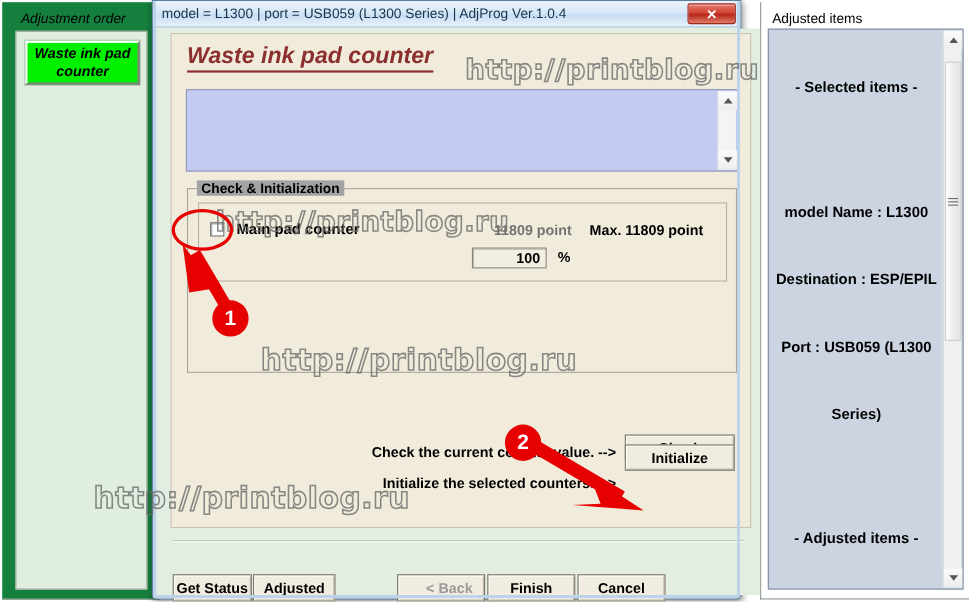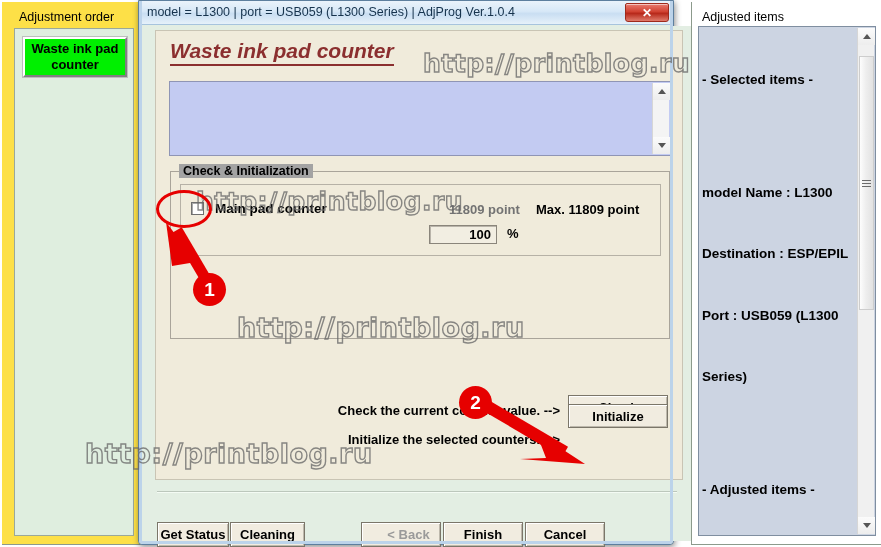--- a/index.html
+++ b/index.html
@@ -19,24 +19,25 @@
   
   .parent-window {
     position: absolute;
     left: 0; top: 0; width: 881px; height: 547px;
     background: #ffffff;
   }
   .parent-left-panel {
     position: absolute;
     left: 2px; top: 2px;
     width: 143px; height: 543px;
-    background: #fde047;
+    background: #15803d;
     border: 1px solid #8c9a8c;
     border-top: none; border-left: none;
     box-sizing: border-box;
+    font-style: italic;
   }
   .panel-caption {
     position: absolute;
     font-size: 12.5px;
     color: #000;
     white-space: nowrap;
   }
   .group-area {
     position: absolute;
     background: #dfeedf;
@@ -388,21 +389,21 @@
     <div class="parent-left-panel">
       <div class="panel-caption" style="left:17px; top:8px;">Adjustment order</div>
       <div class="group-area" style="left:12px; top:26px; width:120px; height:508px;">
         <div class="green-button" style="left:8px; top:8px; width:104px; height:40px;">Waste ink pad counter</div>
       </div>
     </div>
 
     <div class="parent-right-panel">
       <div class="panel-caption" style="left:10px; top:8px;">Adjusted items</div>
 
-      <div class="listbox" style="left:6px; top:24px; width:178px; height:510px;">
+      <div class="listbox" style="left:6px; top:24px; width:178px; height:510px;text-align:center;">
         <div class="listbox-inner">
           <div>- Selected items -</div>
           <div class="list-sep"></div>
           <div>model Name : L1300</div>
           <div>Destination : ESP/EPIL</div>
           <div>Port : USB059 (L1300</div>
           <div>Series)</div>
           <div class="list-sep"></div>
           <div>- Adjusted items -</div>
           
@@ -492,21 +493,21 @@
         <div class="hint hint-check">Check the current counter value. --&gt;</div>
         <div class="hint hint-init">Initialize the selected counters.  --&gt;</div>
 
         <div class="win-button btn-check">Check</div>
         <div class="win-button btn-init">Initialize</div>
       </div>
 
       <div class="hr-sep"></div>
 
       <div class="win-button btn-getstatus">Get Status</div>
-      <div class="win-button btn-cleaning">Cleaning</div>
+      <div class="win-button btn-cleaning">Adjusted</div>
       <div class="win-button btn-back">&lt; Back</div>
       <div class="win-button btn-finish">Finish</div>
       <div class="win-button btn-cancel">Cancel</div>
     </div>
 
     <div class="dialog-frame-outer"></div>
   </div>
 
   <div class="watermark wm1">http://printblog.ru</div>
   <div class="watermark wm2">http://printblog.ru</div>

